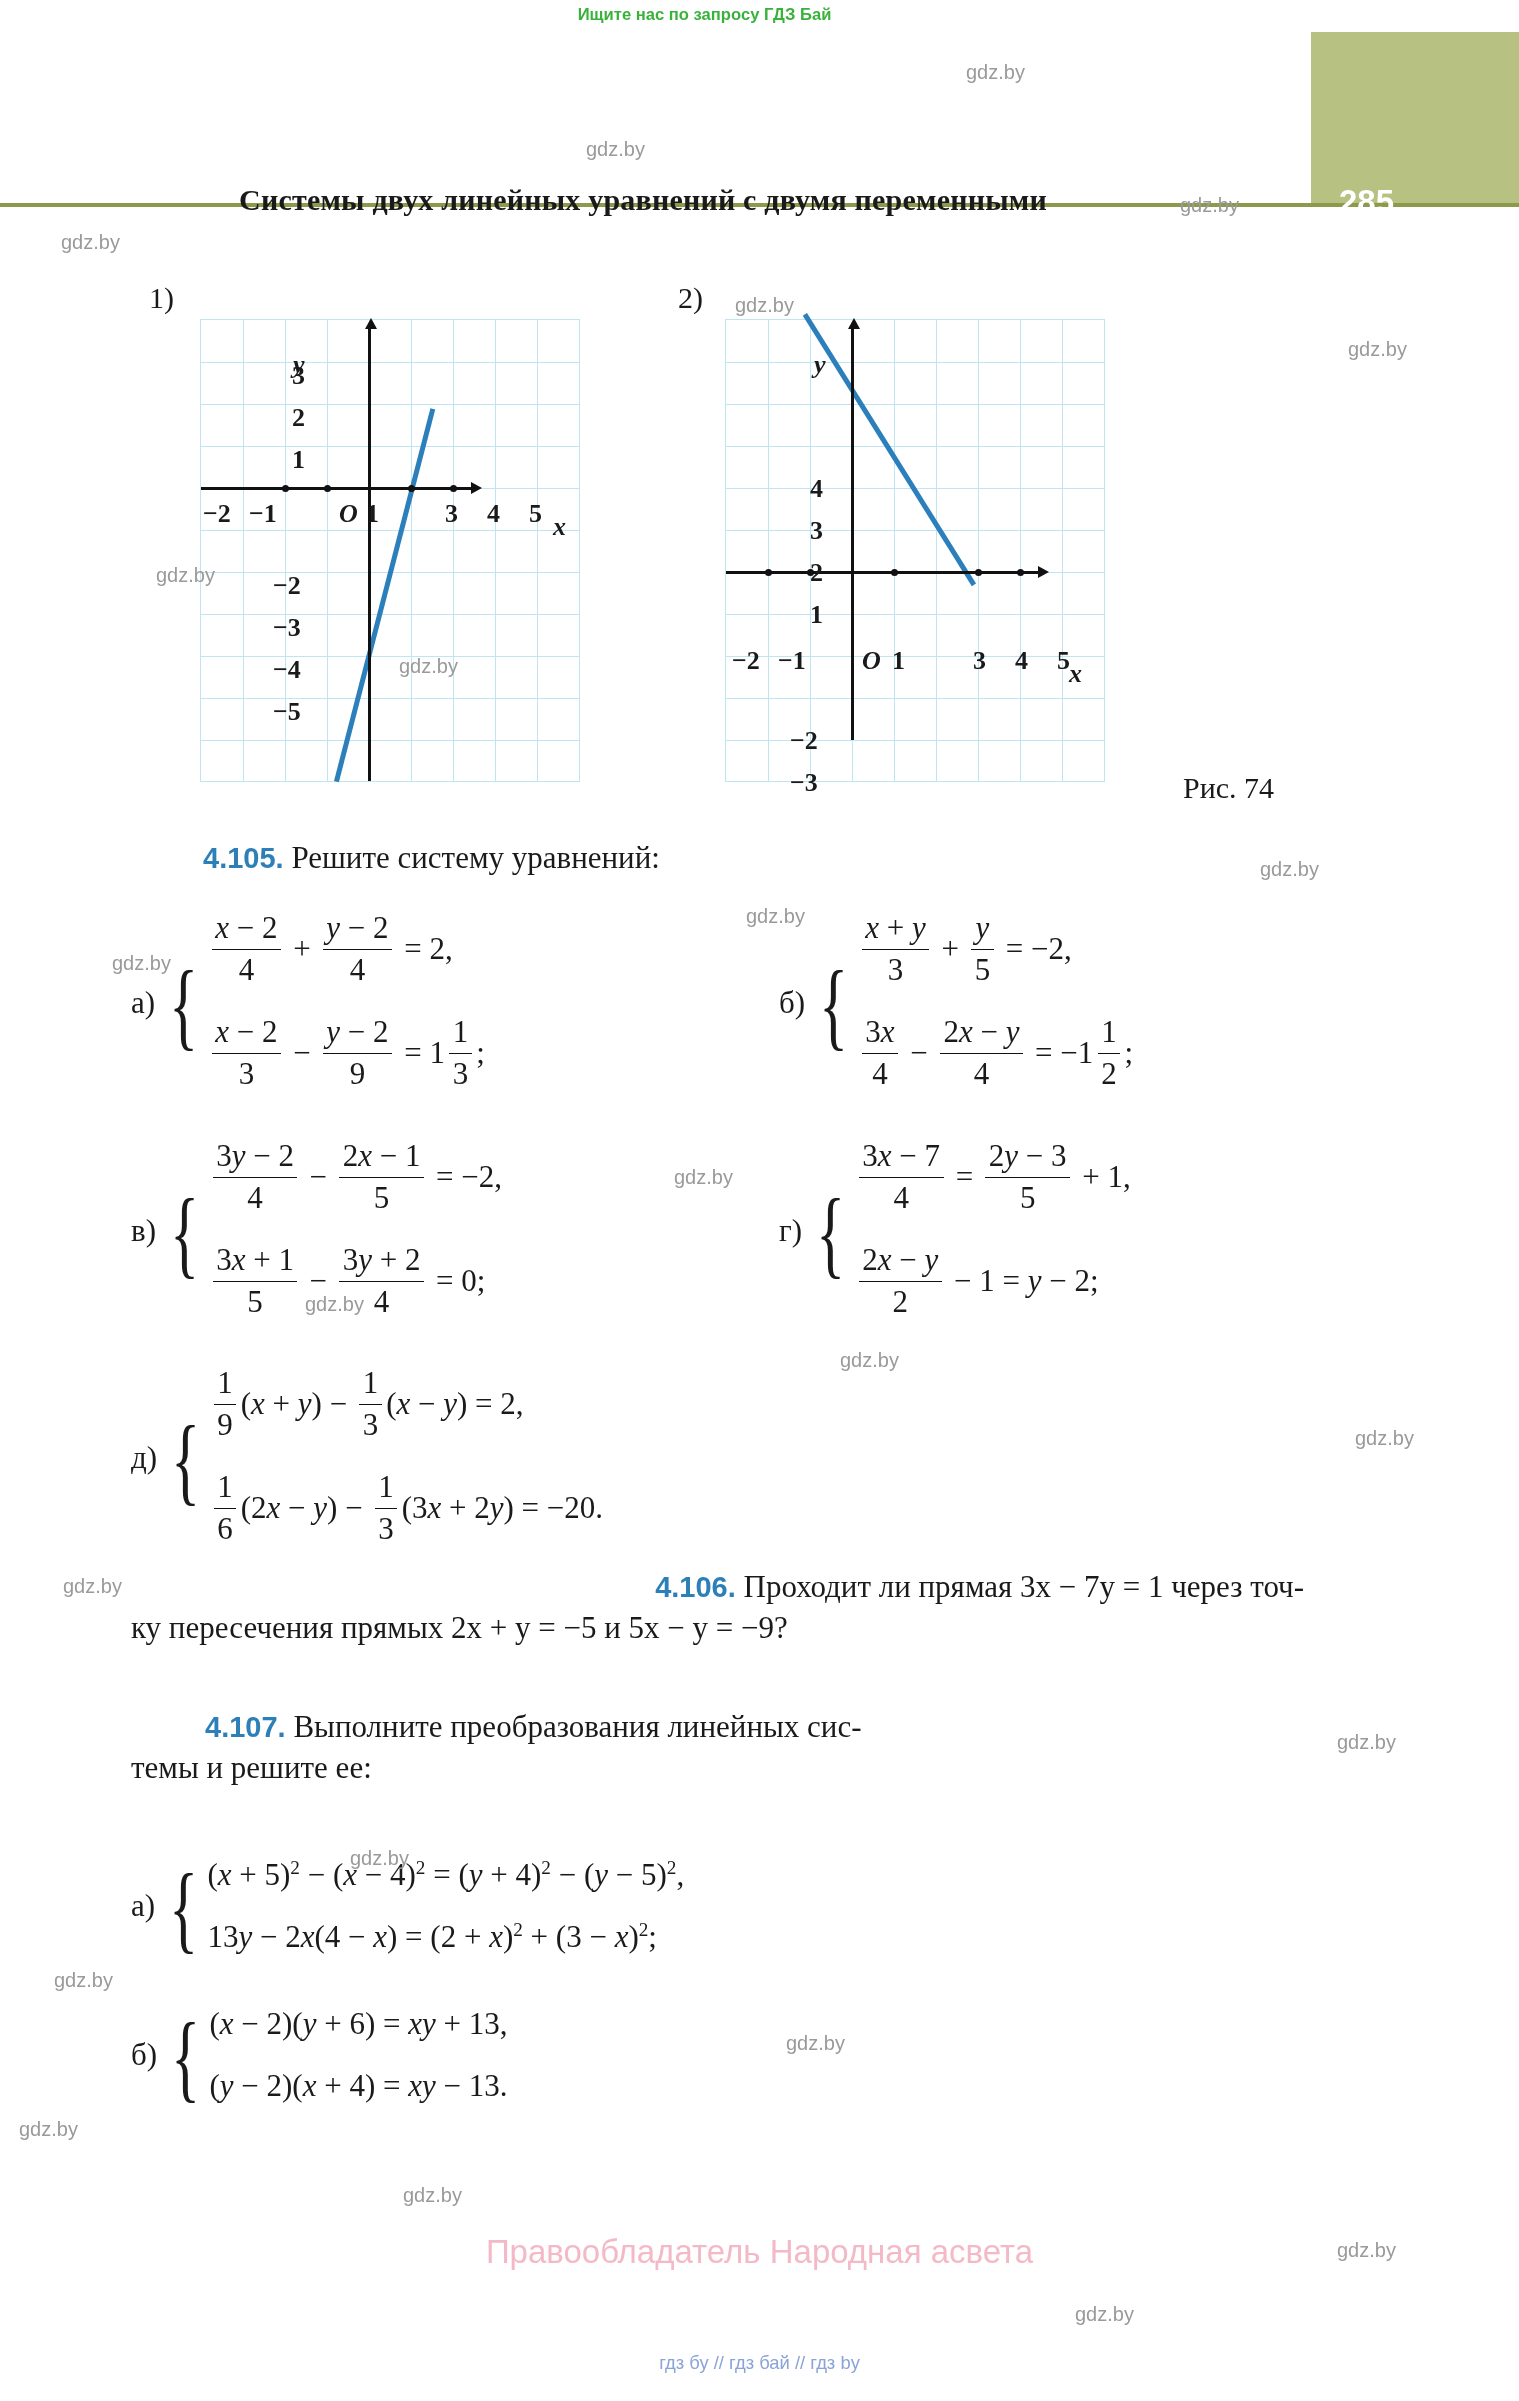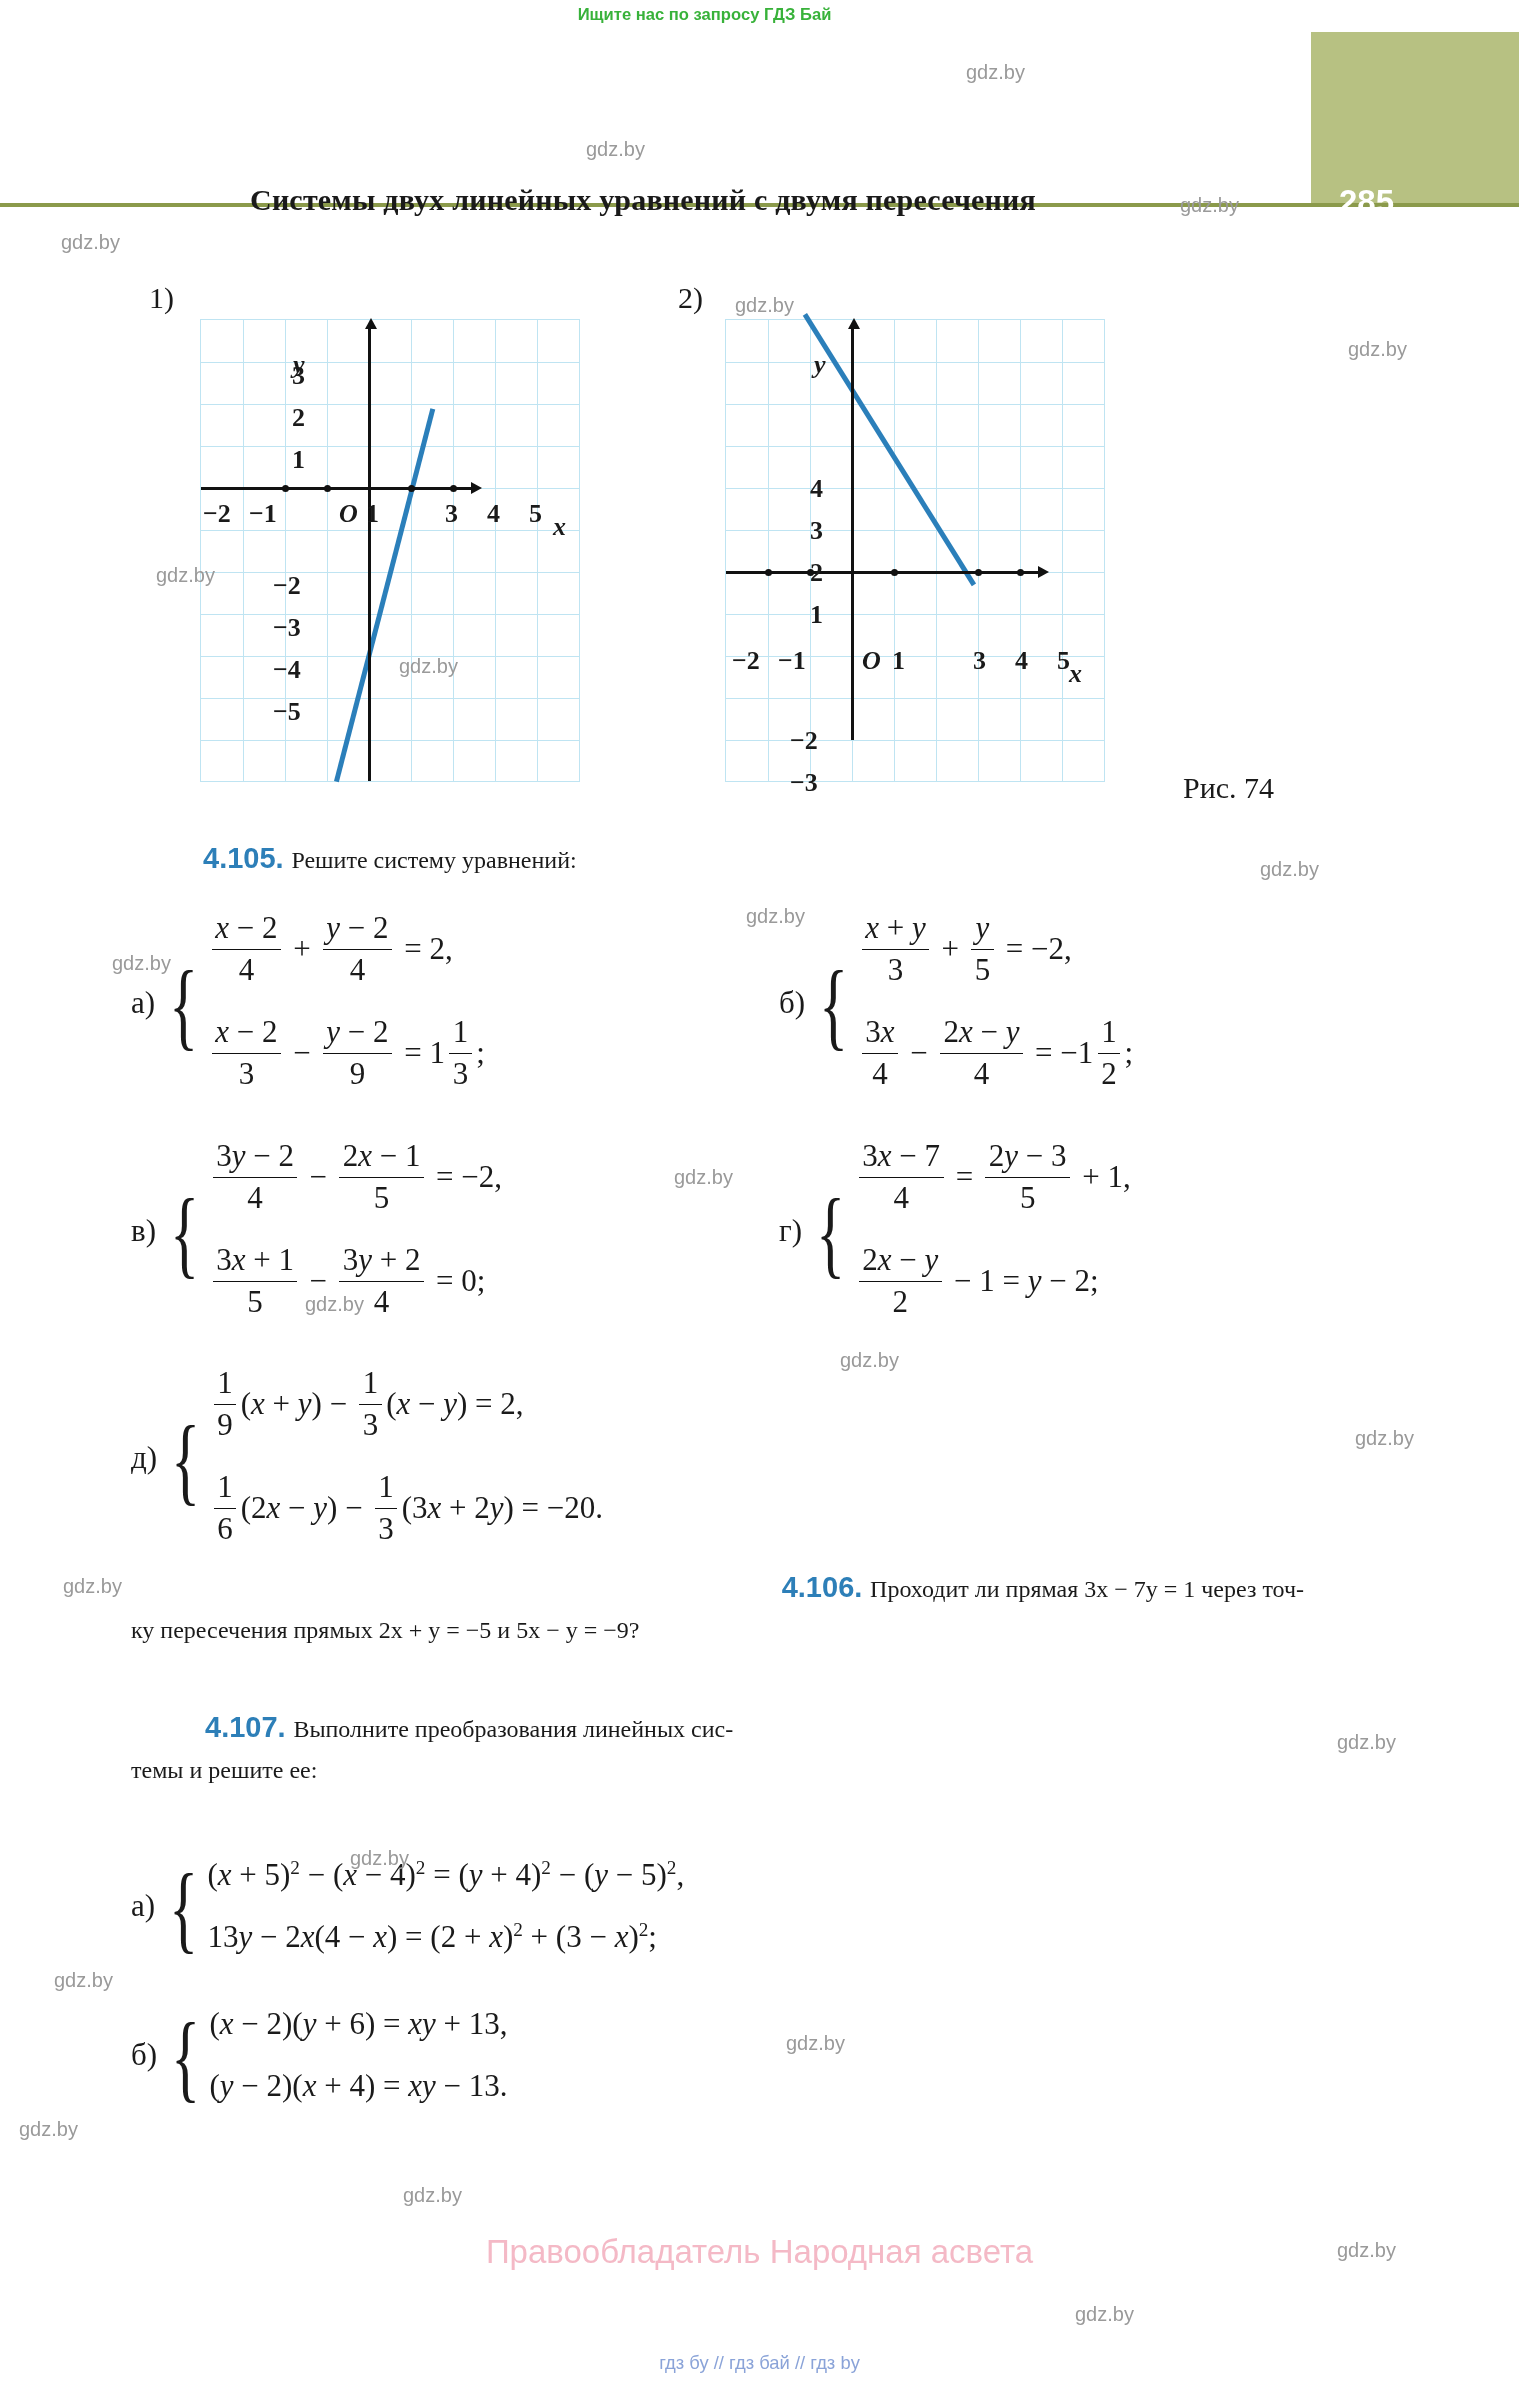--- a/index.html
+++ b/index.html
@@ -139,21 +139,21 @@
     font-weight: bold;
     color: #2d7fb8;
     font-size: 29px;
   }
   .task {
     position: absolute;
     font-family: "Liberation Serif", serif;
     font-size: 31px;
     line-height: 1.32;
   }
-  .tasktext { font-size: 24px; }
+  .tasktext { font-size: 31px; }
 
   
   .mi { font-style: italic; }
   .frac {
     display: inline-block;
     vertical-align: middle;
     text-align: center;
     margin: 0 4.4px;
     position: relative;
     top: -1.8px;
@@ -214,21 +214,21 @@
     color: #8aa3d8;
   }
 </style>
 </head>
 <body>
 
 <div class="top-ad">Ищите нас по запросу ГДЗ Бай</div>
 
 <div class="page-num-box"></div>
 <div class="header-band"></div>
-<div class="header-title">Системы двух линейных уравнений с двумя пересечения</div>
+<div class="header-title">Системы двух линейных уравнений с двумя переменными</div>
 <div class="page-num">285</div>
 
 <div class="fig-label" style="left:149px; top:315px; transform:translateY(-100%);">1)</div>
 
 <div class="graph" style="left:200px; top:319px; width:378px; height:461px;">
 
   <div class="grid-v" style="left:42px;  top:0; height:461px;"></div>
   <div class="grid-v" style="left:84px;  top:0; height:461px;"></div>
   <div class="grid-v" style="left:126px; top:0; height:461px;"></div>
   <div class="grid-v" style="left:168px; top:0; height:461px;"></div>

